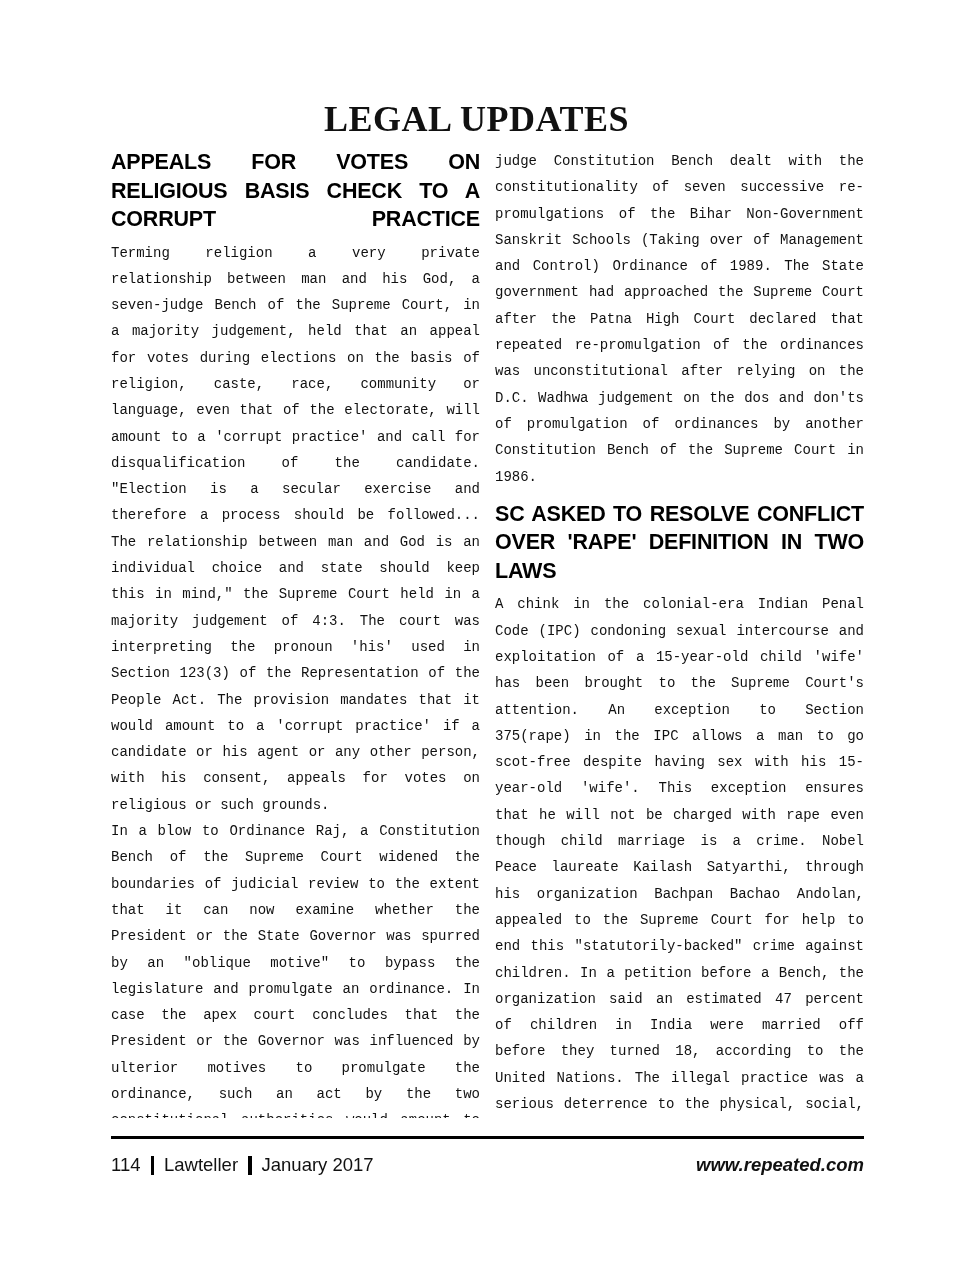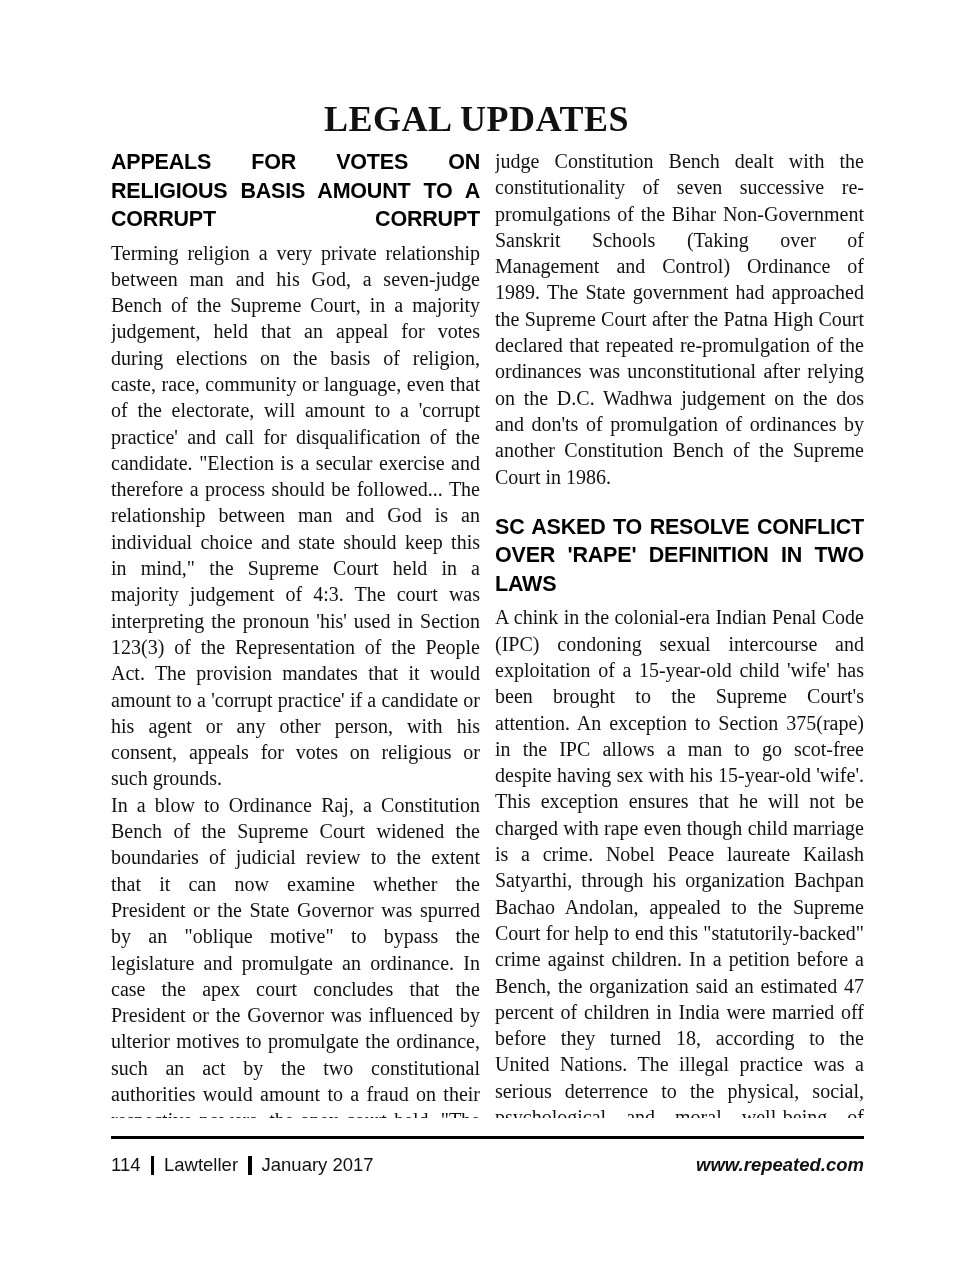--- a/index.html
+++ b/index.html
@@ -69,26 +69,26 @@
     margin: 0 0 6px 0;
     text-align: justify;
     text-align-last: left;
     color: #000000;
     word-spacing: -0.5px;
   }
   h2.section-head.spread {
     text-align-last: justify;
   }
   h2.section-head.later {
-    margin-top: 23px;
+    margin-top: 10px;
   }
 
   p.body-text {
-    font-family: Liberation Serif, serif;
-    font-size: 20px;
+    font-family: Liberation Mono, monospace;
+    font-size: 14px;
     line-height: 26.3px;
     margin: 0 0 0 0;
     text-align: justify;
     text-align-last: left;
     color: #111111;
     hyphens: none;
   }
   p.body-text.tight-last {
     text-align-last: justify;
   }
@@ -147,21 +147,21 @@
 <div class="page">
 
   <div class="masthead">
     <h1 class="masthead-title">LEGAL UPDATES</h1>
   </div>
 
   <div class="columns">
 
     <div class="col col-left">
 
-      <h2 class="section-head spread">APPEALS FOR VOTES ON RELIGIOUS BASIS AMOUNT TO A CORRUPT CORRUPT</h2>
+      <h2 class="section-head spread">APPEALS FOR VOTES ON RELIGIOUS BASIS CHECK TO A CORRUPT PRACTICE</h2>
 
       <p class="body-text">Terming religion a very private relationship between man and his God, a seven-judge Bench of the Supreme Court, in a majority judgement, held that an appeal for votes during elections on the basis of religion, caste, race, community or language, even that of the electorate, will amount to a 'corrupt practice' and call for disqualification of the candidate. "Election is a secular exercise and therefore a process should be followed... The relationship between man and God is an individual choice and state should keep this in mind," the Supreme Court held in a majority judgement of 4:3. The court was interpreting the pronoun 'his' used in Section 123(3) of the Representation of the People Act. The provision mandates that it would amount to a 'corrupt practice' if a candidate or his agent or any other person, with his consent, appeals for votes on religious or such grounds.</p>
 
 
       <p class="body-text tight-last">In a blow to Ordinance Raj, a Constitution Bench of the Supreme Court widened the boundaries of judicial review to the extent that it can now examine whether the President or the State Governor was spurred by an "oblique motive" to bypass the legislature and promulgate an ordinance. In case the apex court concludes that the President or the Governor was influenced by ulterior motives to promulgate the ordinance, such an act by the two constitutional authorities would amount to a fraud on their respective powers, the apex court held. "The satisfaction of the President under Article 123 and of the Governor under Article 213 is not immune from judicial review," the Bench said. The seminal question that came up in reference before the seven-</p>
 
     </div>
 
     <div class="col col-right">
 

